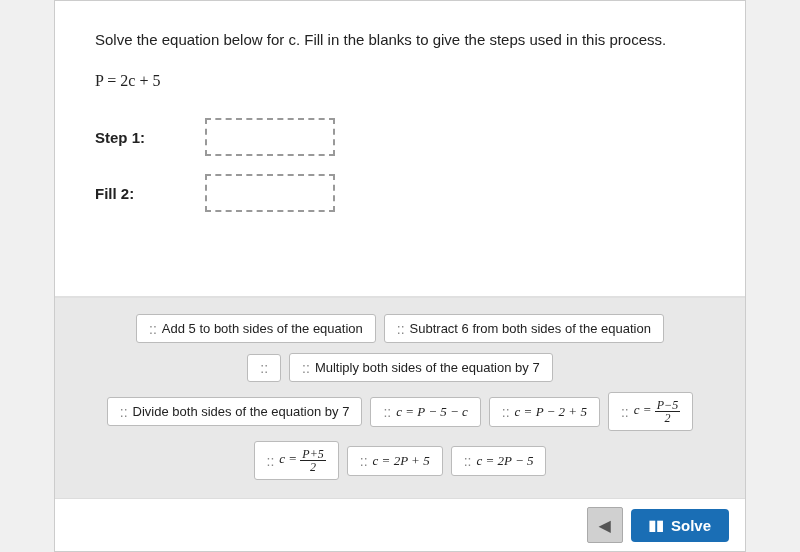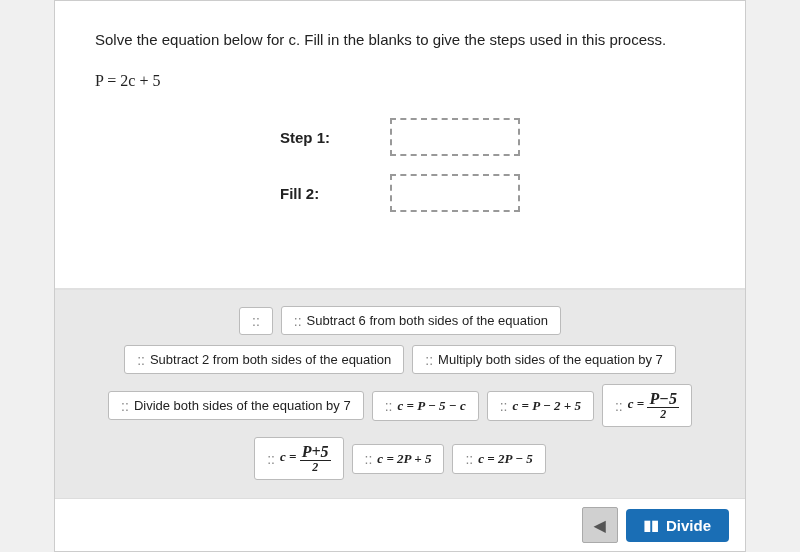--- a/index.html
+++ b/index.html
@@ -36,21 +36,20 @@
       font-family: Georgia, serif;
       font-size: 16px;
       margin-bottom: 28px;
       color: #222;
     }
     .steps-area {
       display: flex;
       flex-direction: column;
       gap: 18px;
       margin-bottom: 18px;
-      align-items: center;
     }
     .step-row {
       display: flex;
       align-items: center;
       gap: 10px;
     }
     .step-label {
       font-family: Arial, sans-serif;
       font-size: 15px;
       font-weight: bold;
@@ -99,33 +98,32 @@
       white-space: nowrap;
     }
     .drag-icon {
       color: #888;
       font-size: 14px;
       line-height: 1;
     }
     .math {
       font-family: Georgia, 'Times New Roman', serif;
       font-style: italic;
-      font-weight: bold;
     }
     .frac {
       display: inline-flex;
       flex-direction: column;
       align-items: center;
       font-family: Georgia, serif;
       font-style: italic;
       font-size: 13px;
       vertical-align: middle;
       line-height: 1;
     }
-    .frac .num { border-bottom: 1px solid #222; padding: 0 2px; font-size: 16px; }
+    .frac .num { border-bottom: 1px solid #222; padding: 0 2px; font-size: 12px; }
     .frac .den { padding: 0 2px; font-size: 12px; }
     .bottom-bar {
       display: flex;
       justify-content: flex-end;
       align-items: center;
       padding: 8px 16px;
       background: #fff;
       border-top: 1px solid #ddd;
       gap: 8px;
     }
@@ -181,31 +179,31 @@
     </div>
   </div>
 
   <div class="divider"></div>
 
   <div class="answer-bank">
 
     <div class="answer-row">
       <div class="answer-chip">
         <span class="drag-icon">::</span>
+        <span>Add 5 to both sides of the equation</span>
       </div>
       <div class="answer-chip">
         <span class="drag-icon">::</span>
         <span>Subtract 6 from both sides of the equation</span>
       </div>
     </div>
 
     <div class="answer-row">
       <div class="answer-chip">
         <span class="drag-icon">::</span>
-        <span>Subtract 2 from both sides of the equation</span>
       </div>
       <div class="answer-chip">
         <span class="drag-icon">::</span>
         <span>Multiply both sides of the equation by 7</span>
       </div>
     </div>
 
     <div class="answer-row">
       <div class="answer-chip">
         <span class="drag-icon">::</span>
@@ -248,16 +246,16 @@
         <span class="drag-icon">::</span>
         <span class="math"><i>c</i> = 2<i>P</i> − 5</span>
       </div>
     </div>
   </div>
 
   <div class="bottom-bar">
     <div class="nav-arrow">◀</div>
     <button class="review-btn">
       <span class="review-icon">▮▮</span>
-      <span>Divide</span>
+      <span>Solve</span>
     </button>
   </div>
 </div>
 
 </body></html>

